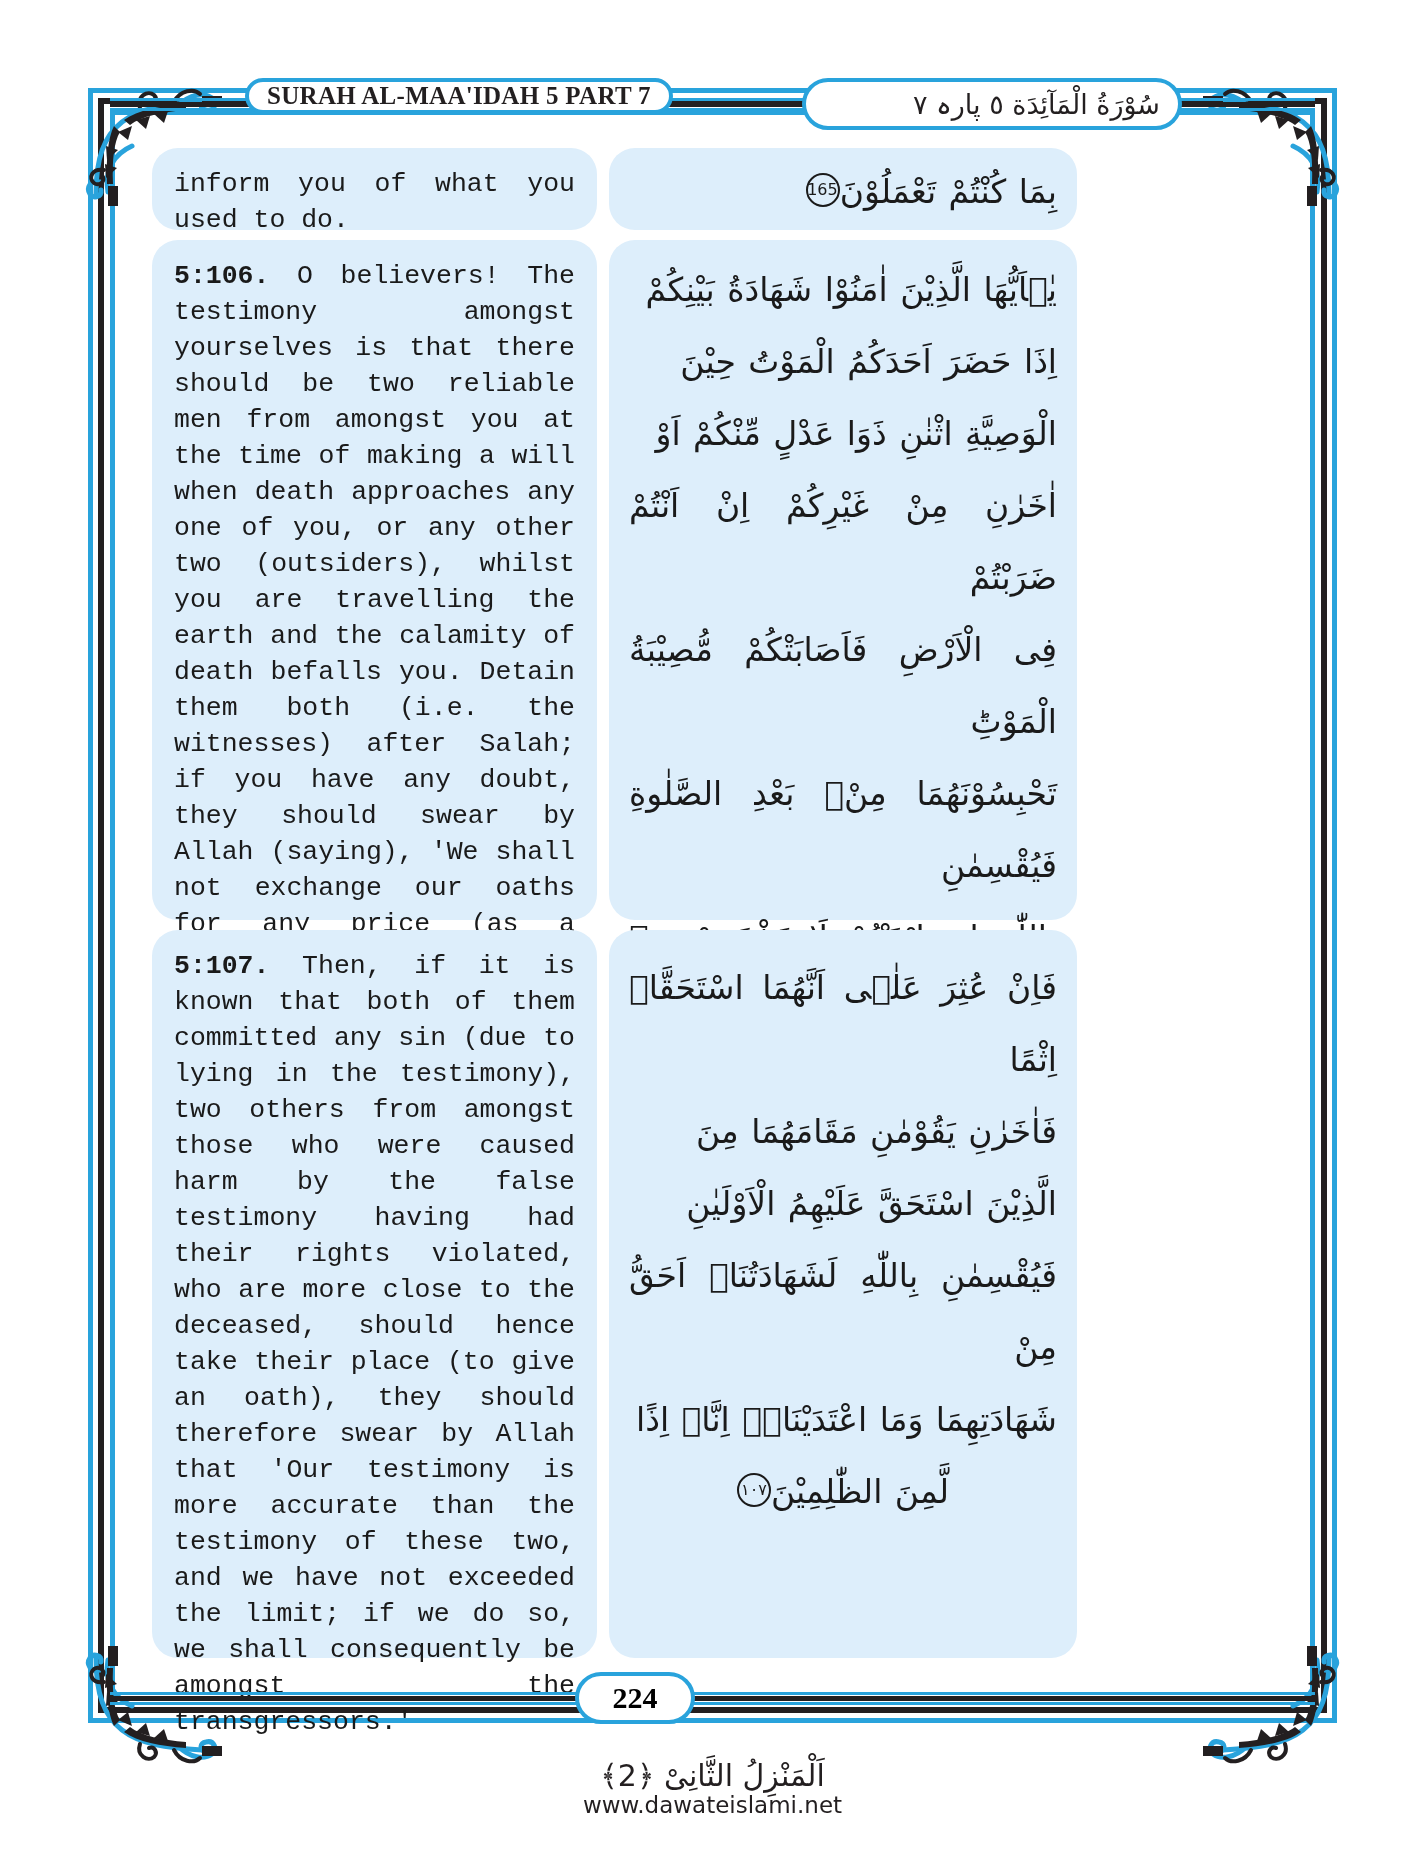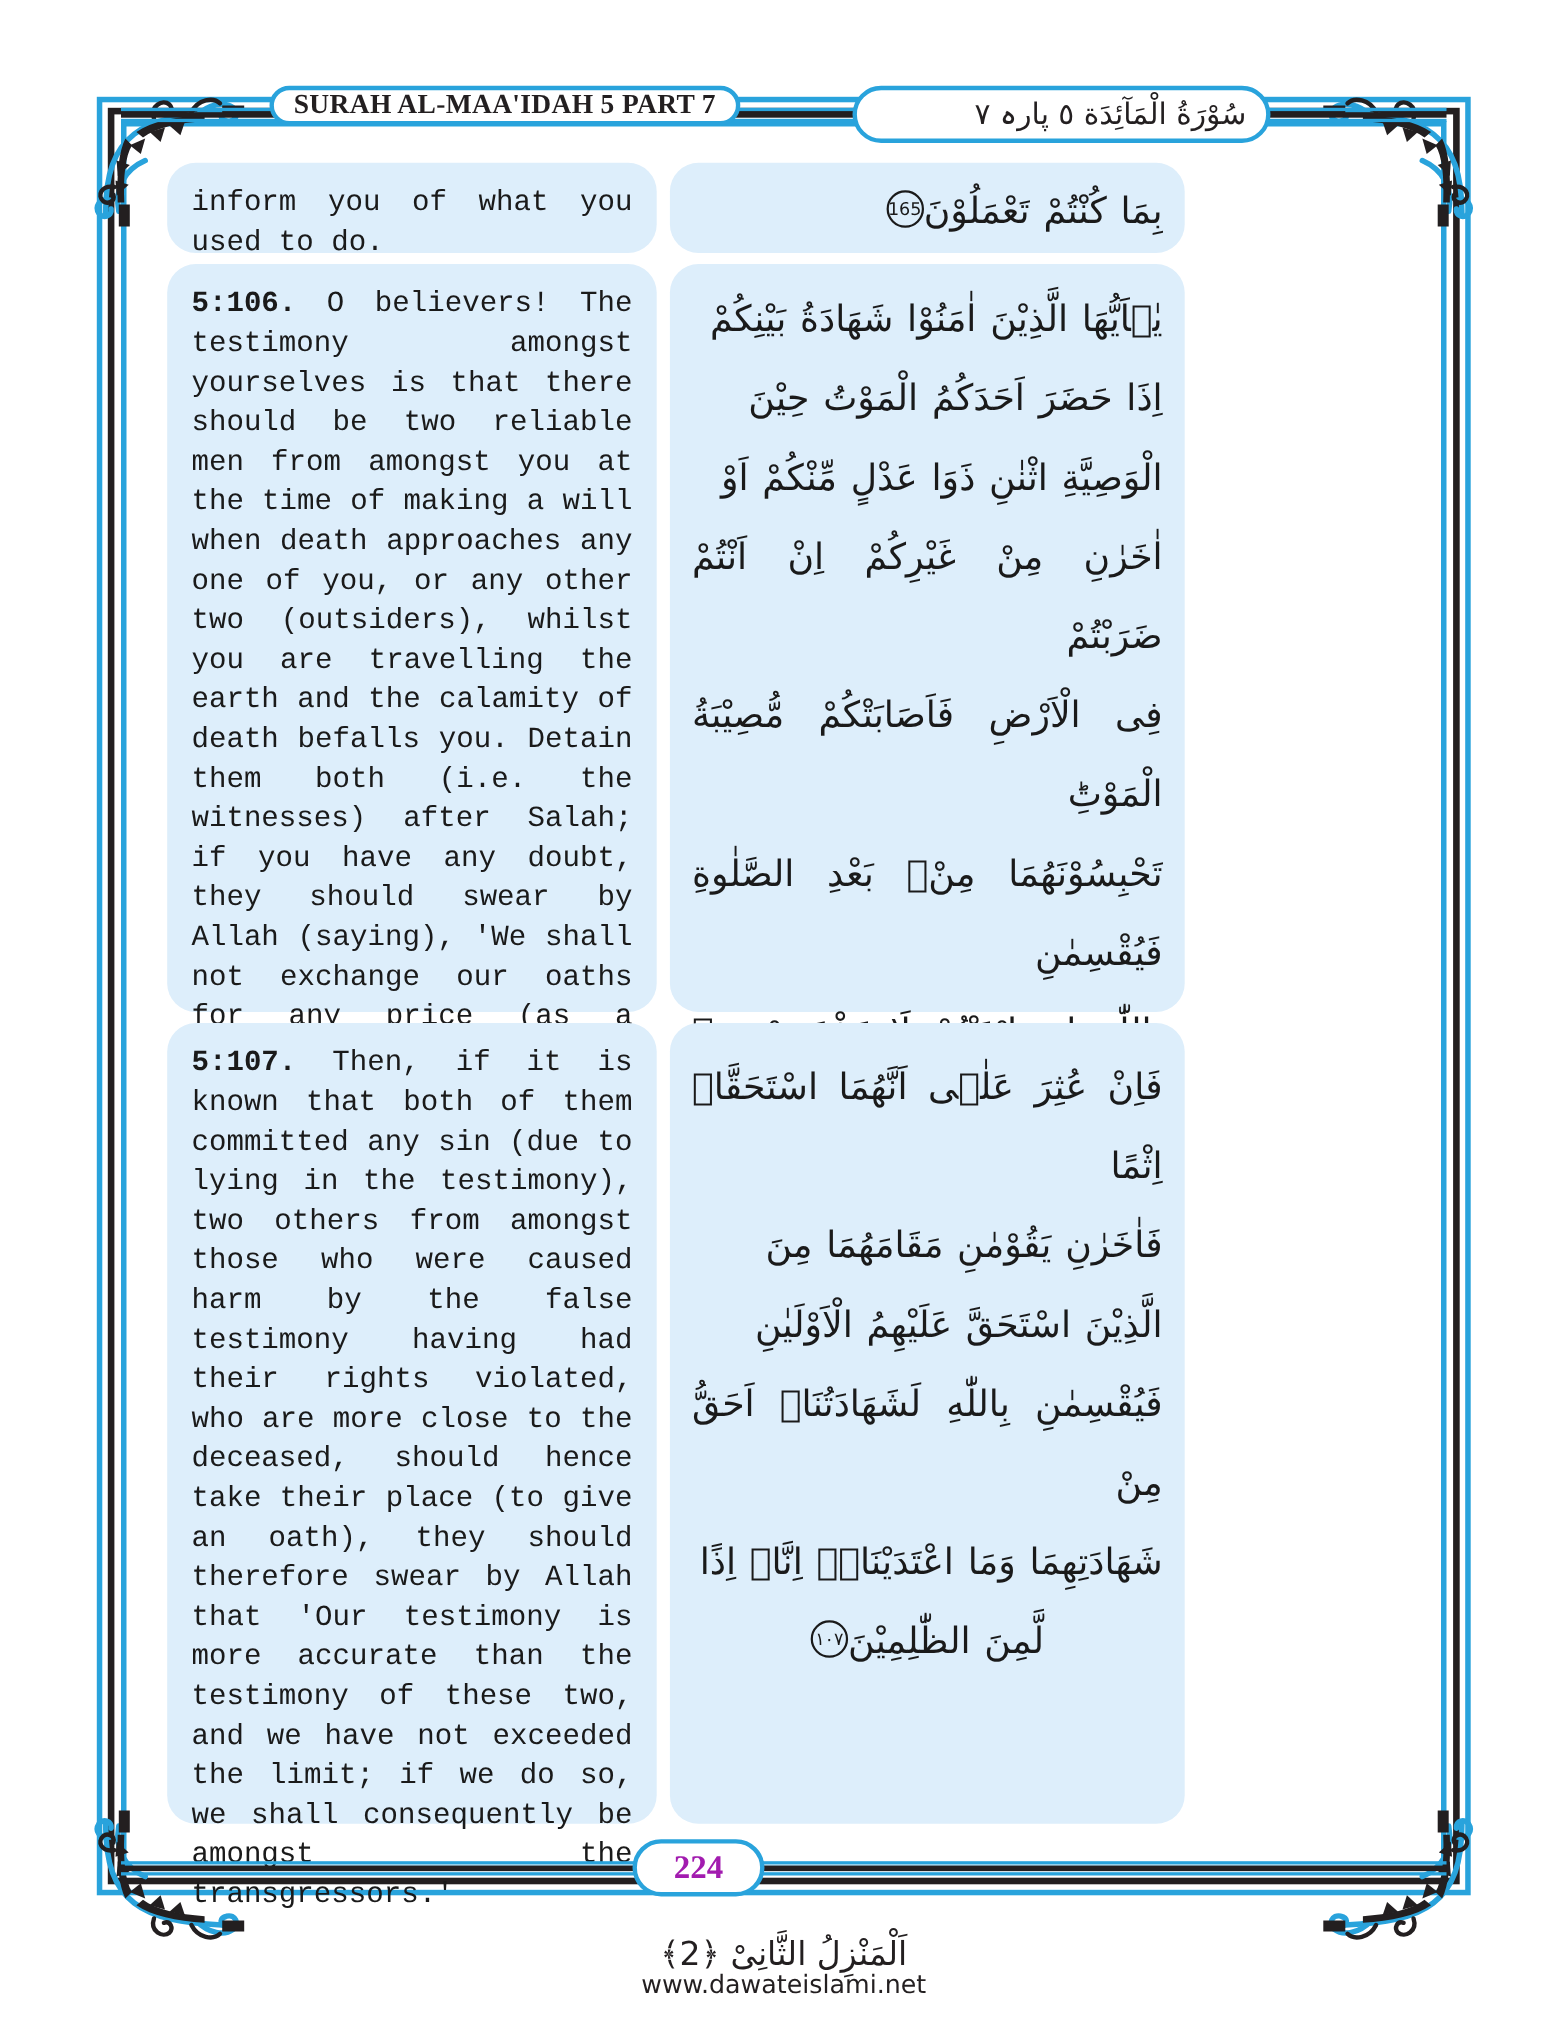--- a/index.html
+++ b/index.html
@@ -98,21 +98,21 @@
     padding: 0 18px;
   }
   .pill-left .txt {
     font-family: "Liberation Serif", serif;
     font-weight: bold;
     font-size: 25px;
     letter-spacing: 0.3px;
     color: #231f20;
   }
   .pill-right {
-    left: 665px;
+    left: 692px;
     top: 0px;
     width: 380px;
     height: 52px;
     padding: 0 18px;
     justify-content: flex-end;
   }
   .pill-right .txt {
     font-family: "DejaVu Sans", sans-serif;
     font-size: 27px;
     color: #231f20;
@@ -131,21 +131,21 @@
   .pill-page {
     left: 465px;
     top: 0px;
     width: 120px;
     height: 52px;
   }
   .pill-page .txt {
     font-family: "Liberation Serif", serif;
     font-weight: bold;
     font-size: 30px;
-    color: #a21caf;
+    color: #000000;
   }
 
   
   .footer-manzil {
     position: absolute;
     left: 0; top: 1742px;
     width: 1425px;
     text-align: center;
     font-family: "DejaVu Sans", sans-serif;
     font-size: 30px;

